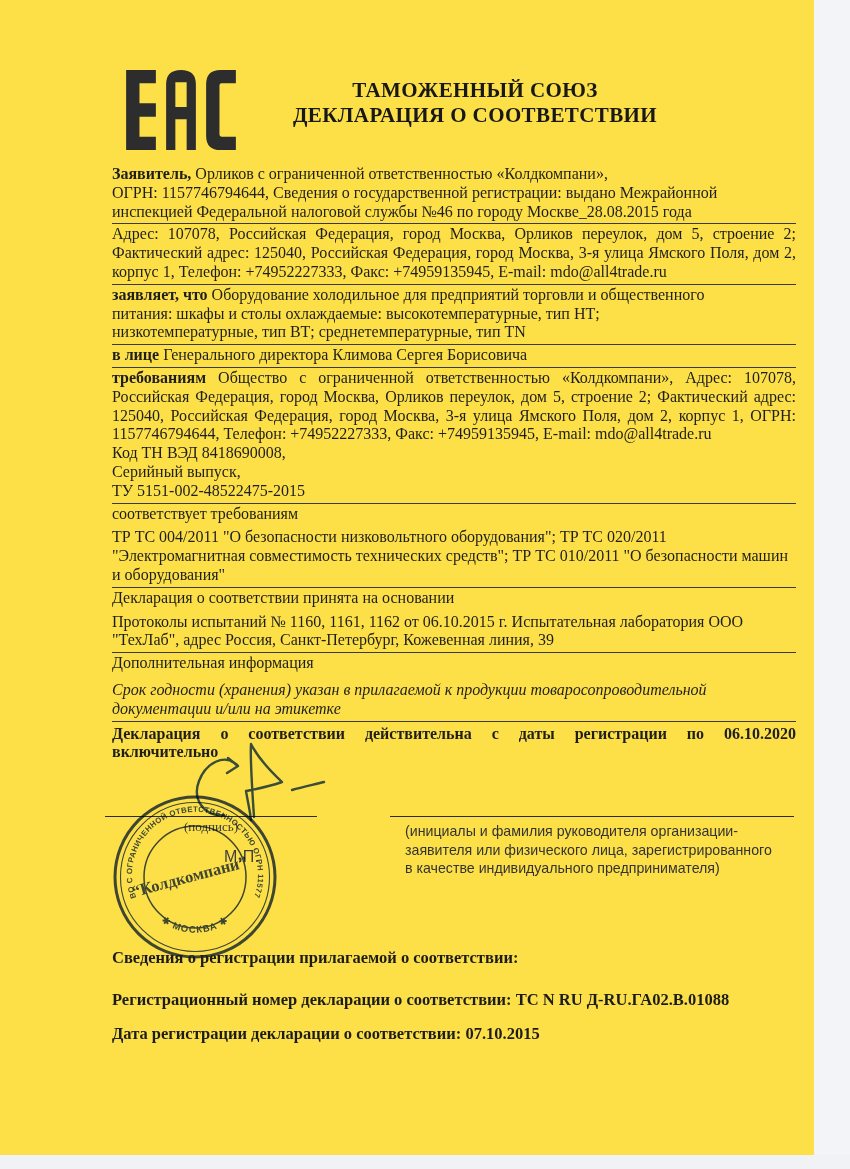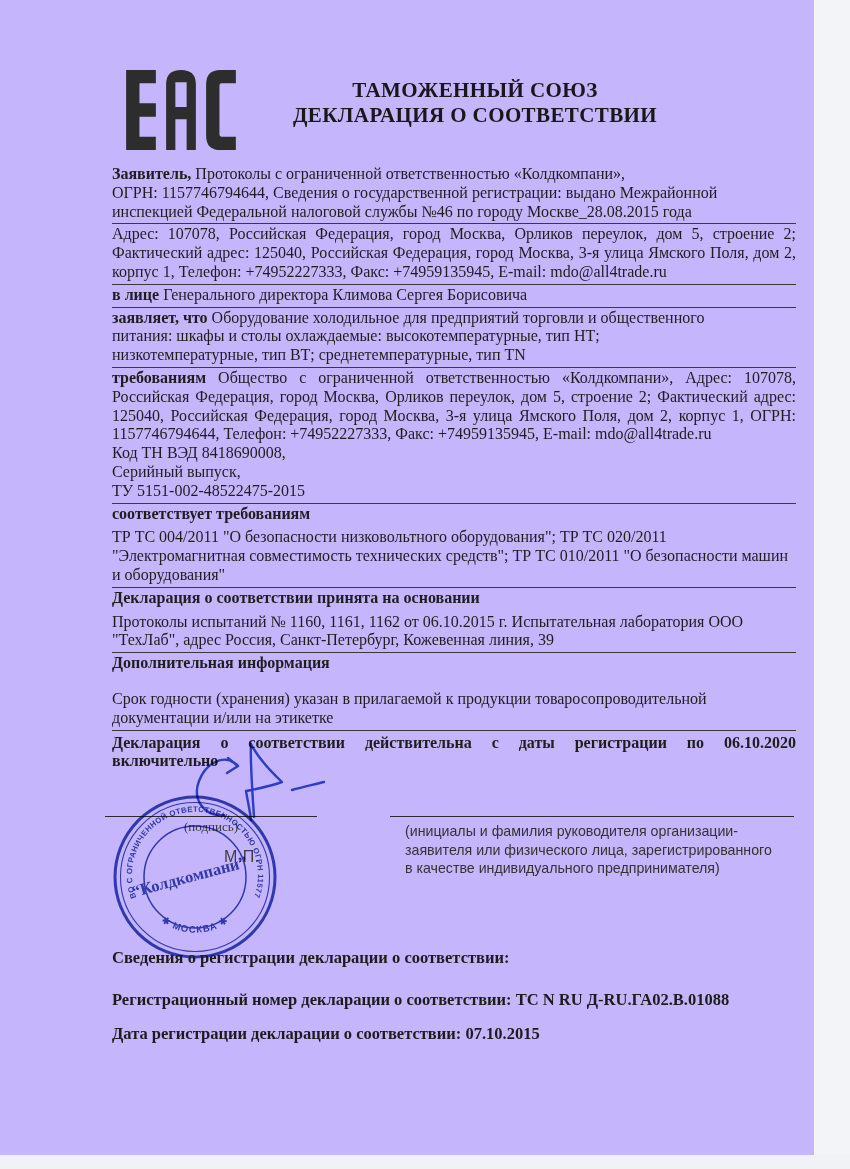--- a/index.html
+++ b/index.html
@@ -1,39 +1,39 @@
 <!DOCTYPE html>
 <html><head>
 <meta charset="utf-8">
 <style>
   * { margin:0; padding:0; box-sizing:border-box; }
   html,body { width:850px; height:1169px; }
   body { font-family:"Liberation Serif", serif; }
   .page {
     position:relative; width:850px; height:1169px; overflow:hidden;
-    background:#c4b5fd; color:#1e1e1e;
+    background:#fde047; color:#1e1e1e;
   }
   .scan-edge-right { position:absolute; right:0; top:0; width:36px; height:100%; background:#f3f4f8; }
   .scan-edge-bottom { position:absolute; left:0; bottom:0; width:100%; height:14px; background:#f1f2f6; }
 
   
   .eac { position:absolute; left:126px; top:70px; width:110px; height:80px; }
 
   
   .title { position:absolute; left:240px; top:78px; width:470px; text-align:center;
            font-weight:bold; font-size:21px; line-height:25px; letter-spacing:.4px; color:#181818; }
 
   
   .doc-body { position:absolute; left:112px; top:164px; width:684px;
               font-size:16px; line-height:18.8px; }
   .sec { border-bottom:1.3px solid #3a3a3a; padding:1px 0 2px; }
   .sec.noborder { border-bottom:none; }
-  .hdr { font-weight:bold; }
+  .hdr { font-weight:normal; }
   .bodytext { margin-top:5px; }
-  .bodytext-sm { margin-top:17px; }
+  .bodytext-sm { margin-top:8px;font-style:italic; }
   .just { text-align:justify; }
   .validity { font-weight:bold; text-align:justify; word-spacing:4px; padding-top:3px; }
 
   
   .sig-line { position:absolute; border-top:1.5px solid #2b2b2b; }
   .sig-line-left  { left:105px; top:816px; width:212px; }
   .sig-line-right { left:390px; top:816px; width:404px; }
   .podpis { position:absolute; left:105px; top:819px; width:212px; text-align:center;
             font-size:13px; color:#3b3b3b; }
   .head-name { position:absolute; left:390px; top:791px; width:404px; text-align:center;
@@ -72,38 +72,38 @@
 
   <div class="title">
     <div>ТАМОЖЕННЫЙ СОЮЗ</div>
     <div>ДЕКЛАРАЦИЯ О СООТВЕТСТВИИ</div>
   </div>
 
   <div class="doc-body">
 
     <div class="sec">
       <b>Заявитель,</b>
-      <span>Протоколы с ограниченной ответственностью «Колдкомпани»,</span><br>
+      <span>Орликов с ограниченной ответственностью «Колдкомпани»,</span><br>
       <span>ОГРН: 1157746794644, Сведения о государственной регистрации: выдано Межрайонной инспекцией Федеральной налоговой службы №46 по городу Москве_28.08.2015 года</span>
     </div>
 
     <div class="sec just">
       <span>Адрес: 107078, Российская Федерация, город Москва, Орликов переулок, дом 5, строение 2; Фактический адрес: 125040, Российская Федерация, город Москва, 3-я улица Ямского Поля, дом 2, корпус 1, Телефон: +74952227333, Факс: +74959135945, E-mail: mdo@all4trade.ru</span>
     </div>
 
     <div class="sec">
-      <b>в лице</b>
-      <span>Генерального директора Климова Сергея Борисовича</span>
-    </div>
-
-    <div class="sec">
       <b>заявляет, что</b>
       <span>Оборудование холодильное для предприятий торговли и общественного</span><br>
       <span>питания: шкафы и столы охлаждаемые: высокотемпературные, тип НТ;</span><br>
       <span>низкотемпературные, тип ВТ; среднетемпературные, тип TN</span>
+    </div>
+
+    <div class="sec">
+      <b>в лице</b>
+      <span>Генерального директора Климова Сергея Борисовича</span>
     </div>
 
     <div class="sec">
       <div class="just">
         <b>требованиям</b>
         <span>Общество с ограниченной ответственностью «Колдкомпани», Адрес: 107078, Российская Федерация, город Москва, Орликов переулок, дом 5, строение 2; Фактический адрес: 125040, Российская Федерация, город Москва, 3-я улица Ямского Поля, дом 2, корпус 1, ОГРН: 1157746794644, Телефон: +74952227333, Факс: +74959135945, E-mail: mdo@all4trade.ru</span>
       </div>
       <div>Код ТН ВЭД 8418690008,</div>
       <div>Серийный выпуск,</div>
       <div>ТУ 5151-002-48522475-2015</div>
@@ -155,21 +155,21 @@
         <textPath href="#ringTop" startOffset="50%" text-anchor="middle">ОБЩЕСТВО С ОГРАНИЧЕННОЙ ОТВЕТСТВЕННОСТЬЮ ОГРН 1157746794644</textPath>
       </text>
       <text font-family="Liberation Sans, sans-serif" font-size="9.5" font-weight="bold" fill="#2d3fa8" letter-spacing="1">
         <textPath href="#ringBottom" startOffset="50%" text-anchor="middle">✱ МОСКВА ✱</textPath>
       </text>
       <text x="80" y="90" transform="rotate(-15 80 86)" text-anchor="middle" font-family="Liberation Serif, serif" font-size="16.5" font-weight="bold" fill="#2d3fa8">“Колдкомпани”</text>
     </svg>
   </div>
 
   <div class="registration">
-    <div>Сведения о регистрации декларации о соответствии:</div>
+    <div>Сведения о регистрации прилагаемой о соответствии:</div>
     <div class="reg-number">
       <span>Регистрационный номер декларации о соответствии:</span>
       <span>ТС N RU Д-RU.ГА02.В.01088</span>
     </div>
     <div class="reg-date">
       <span>Дата регистрации декларации о соответствии:</span>
       <span>07.10.2015</span>
     </div>
   </div>
 

